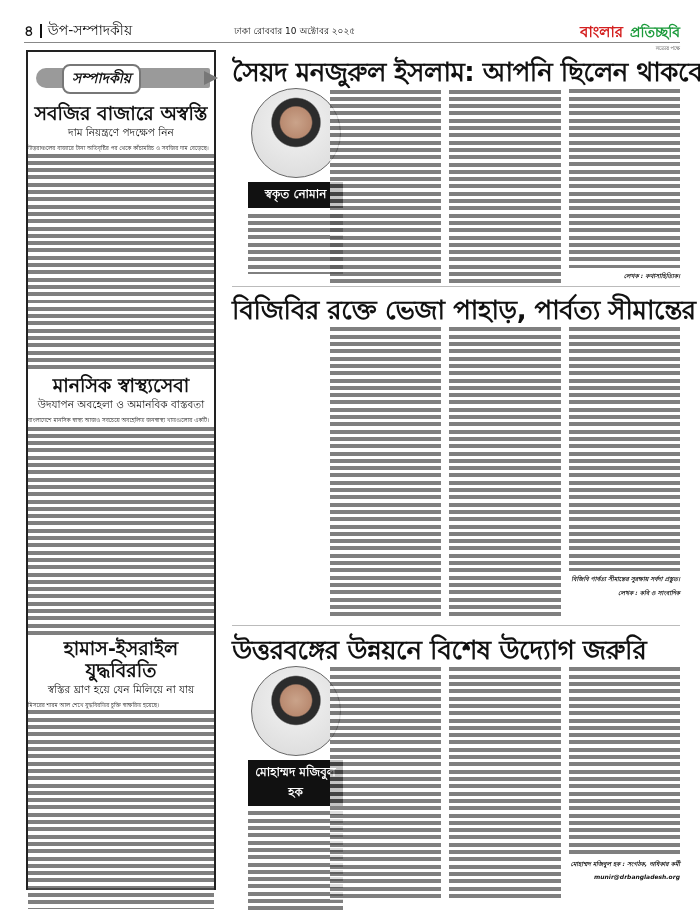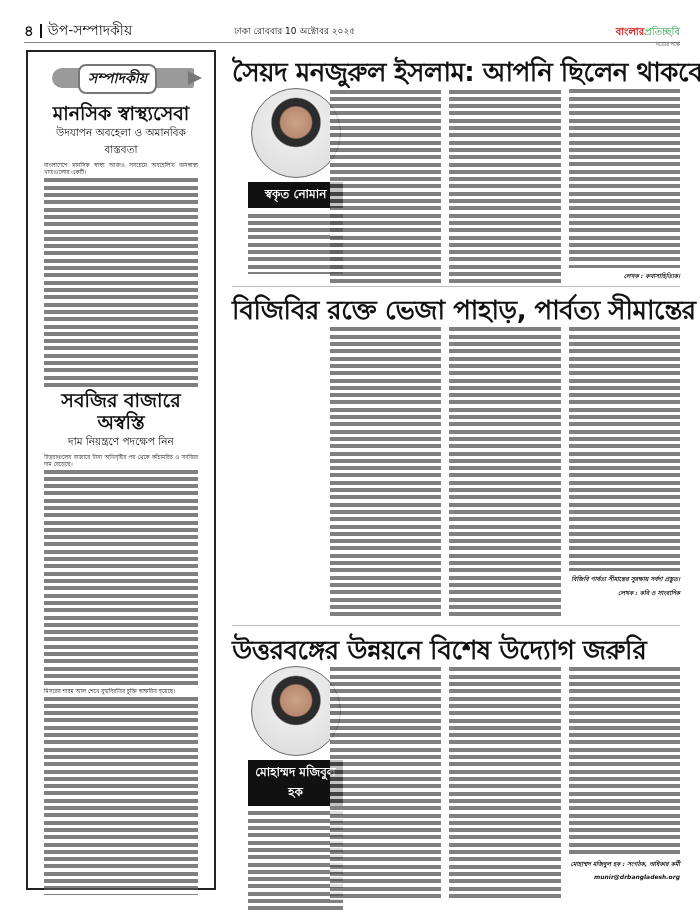--- a/index.html
+++ b/index.html
@@ -3,24 +3,24 @@
 <meta charset="utf-8">
 <style>
   html,body{margin:0;padding:0;background:#fff;}
   body{width:700px;height:910px;position:relative;overflow:hidden;font-family:"DejaVu Sans",sans-serif;color:#111;}
   .hdr{position:absolute;left:24px;right:20px;top:20px;height:22px;display:flex;align-items:center;border-bottom:1px solid #888;}
   .pg{font-weight:bold;font-size:15px;font-family:"DejaVu Sans",sans-serif;}
   .bar{width:2px;height:14px;background:#111;margin:0 6px;}
   .sec{font-size:14px;}
   .date{position:absolute;left:210px;font-size:9px;}
   .logo{position:absolute;right:0;top:0;text-align:right;}
-  .logo .a{color:#d42020;font-weight:bold;font-size:10px;}
-  .logo .b{color:#1a9a3a;font-weight:normal;font-size:10px;}
+  .logo .a{color:#d42020;font-weight:bold;font-size:15px;}
+  .logo .b{color:#1a9a3a;font-weight:bold;font-size:14px;padding-left:7px;}
   .logo .tag{display:block;font-size:5px;color:#333;}
-  .edbox{position:absolute;left:26px;top:50px;width:190px;height:840px;border:2px solid #222;padding:0 16px;box-sizing:border-box;}
+  .edbox{position:absolute;left:26px;top:50px;width:190px;height:840px;border:2px solid #222;padding:0 0;box-sizing:border-box;}
   .banner{height:40px;margin:6px 0 4px;position:relative;}
   .pen{position:absolute;left:8px;right:4px;top:10px;height:20px;background:#9a9a9a;border-radius:10px 2px 2px 10px;}
   .pen:after{content:"";position:absolute;right:-8px;top:3px;border-left:14px solid #777;border-top:7px solid transparent;border-bottom:7px solid transparent;}
   .bannertxt{position:absolute;left:34px;top:6px;background:#fff;border:2px solid #777;border-radius:8px;padding:1px 8px;font-size:14px;font-weight:bold;font-style:italic;}
   .ehead{text-align:center;font-size:19px;font-weight:bold;margin:2px 0 0;line-height:22px;}
   .esub{text-align:center;font-size:10.5px;margin:1px 0 3px;}
   .body{font-size:5.6px;line-height:7.3px;text-align:justify;color:#222;}
   .lines{background:repeating-linear-gradient(#fff 0,#fff 1.5px,#555 1.5px,#555 5.5px,#fff 5.5px,#fff 7.3px);opacity:.75;}
   .art{position:absolute;left:232px;right:20px;}
   .atitle{font-size:26px;font-weight:bold;white-space:nowrap;letter-spacing:-0.5px;}
@@ -46,34 +46,36 @@
   </div>
 </div>
 
 <div class="edbox">
   <div class="banner">
     <div class="pen"></div>
     <span class="bannertxt">সম্পাদকীয়</span>
   </div>
 
   <div>
+    <div class="ehead">সবজির বাজারে অস্বস্তি</div>
+    <div class="esub">দাম নিয়ন্ত্রণে পদক্ষেপ নিন</div>
+    <div class="body">উত্তরাঞ্চলের বাজারে টানা অতিবৃষ্টির পর থেকে কাঁচামরিচ ও সবজির দাম বেড়েছে।</div>
+    <div class="lines" style="height:220px"></div>
+  </div>
+
+  <div>
     <div class="ehead">মানসিক স্বাস্থ্যসেবা</div>
     <div class="esub">উদযাপন অবহেলা ও অমানবিক বাস্তবতা</div>
     <div class="body">বাংলাদেশে মানসিক স্বাস্থ্য আজও সবচেয়ে অবহেলিত জনস্বাস্থ্য খাতগুলোর একটি।</div>
     <div class="lines" style="height:210px"></div>
   </div>
 
   <div>
-    <div class="ehead">সবজির বাজারে অস্বস্তি</div>
-    <div class="esub">দাম নিয়ন্ত্রণে পদক্ষেপ নিন</div>
-    <div class="body">উত্তরাঞ্চলের বাজারে টানা অতিবৃষ্টির পর থেকে কাঁচামরিচ ও সবজির দাম বেড়েছে।</div>
-    <div class="lines" style="height:220px"></div>
-  </div>
-
-  <div>
+    <div class="ehead">হামাস-ইসরাইল যুদ্ধবিরতি</div>
+    <div class="esub">স্বস্তির ঘ্রাণ হয়ে যেন মিলিয়ে না যায়</div>
     <div class="body">মিসরের শারম আল শেখে যুদ্ধবিরতির চুক্তি স্বাক্ষরিত হয়েছে।</div>
     <div class="lines" style="height:200px"></div>
   </div>
 </div>
 
 <div class="art" style="top:52px;height:232px">
   <div class="atitle">সৈয়দ মনজুরুল ইসলাম: আপনি ছিলেন থাকবেন</div>
   <div class="portrait" style="top:36px">
     <div class="circle"></div>
     <div class="byline">স্বকৃত নোমান</div>

